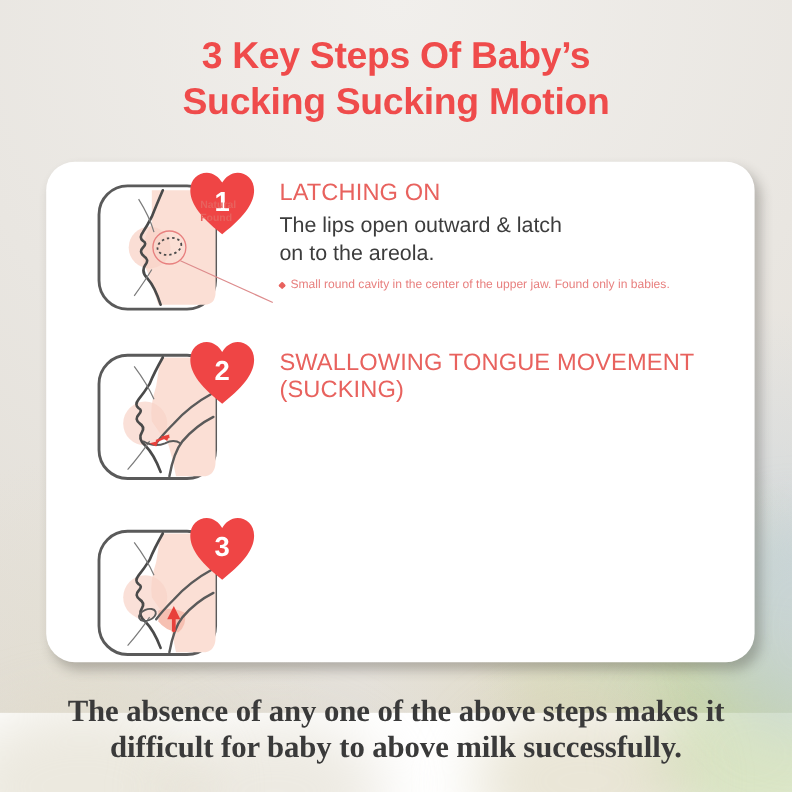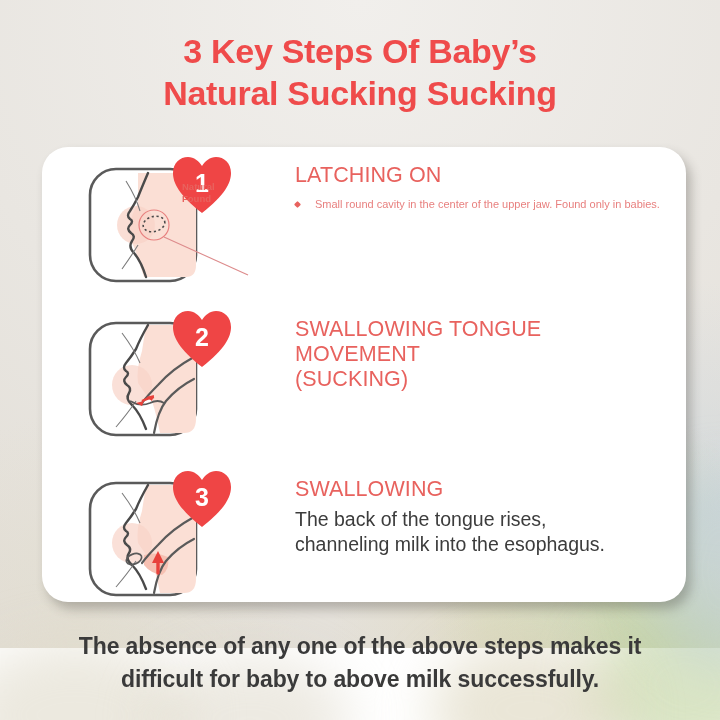--- a/index.html
+++ b/index.html
@@ -56,21 +56,21 @@
 
   
   .illus {
     position:absolute;
     left:44px; top:8px;
     width:124px; height:124px;
   }
   .illus svg { display:block; width:124px; height:124px; overflow:visible; }
 
   
-  .txt { position:absolute; left:212px; top:8px; right:14px;margin-left:41px; }
+  .txt { position:absolute; left:212px; top:8px; right:14px; }
 
   .step-head {
     color:#e8625e;
     font-size:21.5px;
     line-height:25px;
     letter-spacing:0.1px;
     white-space:pre-line;
   }
   .step-body {
     color:#3c3c3c;
@@ -79,54 +79,55 @@
     margin-top:5px;
     white-space:pre-line;
   }
   .step-note {
     color:#e8807f;
     font-size:11px;
     line-height:14px;
     margin-top:9px;
     white-space:nowrap;
   }
-  .note-row { display:flex; align-items:center; gap:15px; }
+  .note-row { display:flex; align-items:center; gap:5px; }
   .note-dot {
     width:5px; height:5px; flex:0 0 5px;
     background:#e8625e; border-radius:1px;
     transform:rotate(45deg);
   }
 
   
   .footer {
     position:absolute; left:0; top:630px; width:720px;
     text-align:center;
   }
   .footer-line {
     color:#3a3a3a;
     font-weight:bold;
-    font-size:23px;
+    font-size:28px;
     line-height:33px;
     letter-spacing:-0.1px;
+    font-family:Liberation Serif, serif;
   }
 </style>
 </head>
 <body>
 
 <div id="infographic">
 
   <div class="bg-blob" style="left:590px; top:600px; width:190px; height:170px; background:rgba(188,208,150,0.55);"></div>
   <div class="bg-blob" style="left:430px; top:640px; width:200px; height:140px; background:rgba(214,206,176,0.5);"></div>
   <div class="bg-blob" style="left:648px; top:470px; width:150px; height:200px; background:rgba(188,206,220,0.45);"></div>
   <div class="bg-blob" style="left:-40px; top:640px; width:230px; height:150px; background:rgba(224,218,202,0.6);"></div>
   <div class="bg-blob" style="left:150px; top:655px; width:200px; height:130px; background:rgba(216,208,190,0.45);"></div>
 
   <div class="title-block">
     <div class="title-line">3 Key Steps Of Baby’s</div>
-    <div class="title-line">Natural Sucking Sucking</div>
+    <div class="title-line">Sucking Sucking Motion</div>
   </div>
 
   <div class="card">
     <div class="steps">
 
       <div class="step step-1">
 
         <div class="illus">
           <svg viewBox="0 0 124 124">
 
@@ -161,20 +162,22 @@
           </svg>
         </div>
 
         <div style="position:absolute; left:140px; top:26px; color:#e8625e; font-size:9.5px; line-height:11.5px; font-weight:bold;">
           <div>Natural</div>
           <div>Found</div>
         </div>
 
         <div class="txt">
           <div class="step-head">LATCHING ON</div>
+          <div class="step-body">The lips open outward &amp; latch
+on to the areola.</div>
           <div class="step-note note-row">
             <span class="note-dot"></span>
             <span>Small round cavity in the center of the upper jaw. Found only in babies.</span>
           </div>
         </div>
       </div>
 
       <div class="step step-2">
 
         <div class="illus">
@@ -244,25 +247,20 @@
         </div>
 
         <div style="position:absolute; left:129px; top:0px; width:62px; height:60px;">
           <svg viewBox="0 0 62 60" style="width:62px;height:60px;overflow:visible;">
             <path d="M31 58 C8 40 2 28 2 18 C2 8 9 2 17 2 C23 2 28 6 31 11
                      C34 6 39 2 45 2 C53 2 60 8 60 18 C60 28 54 40 31 58 Z" fill="#ef4545"></path>
             <text x="31" y="30" text-anchor="middle" dominant-baseline="middle" fill="#ffffff" font-family="Liberation Sans, sans-serif" font-size="25" font-weight="bold">3</text>
           </svg>
         </div>
 
-        <div class="txt">
-          <div class="step-head">SWALLOWING</div>
-          <div class="step-body">The back of the tongue rises,
-channeling milk into the esophagus.</div>
-        </div>
       </div>
 
     </div>
   </div>
 
   <div class="footer">
     <div class="footer-line">The absence of any one of the above steps makes it</div>
     <div class="footer-line">difficult for baby to above milk successfully.</div>
   </div>
 

